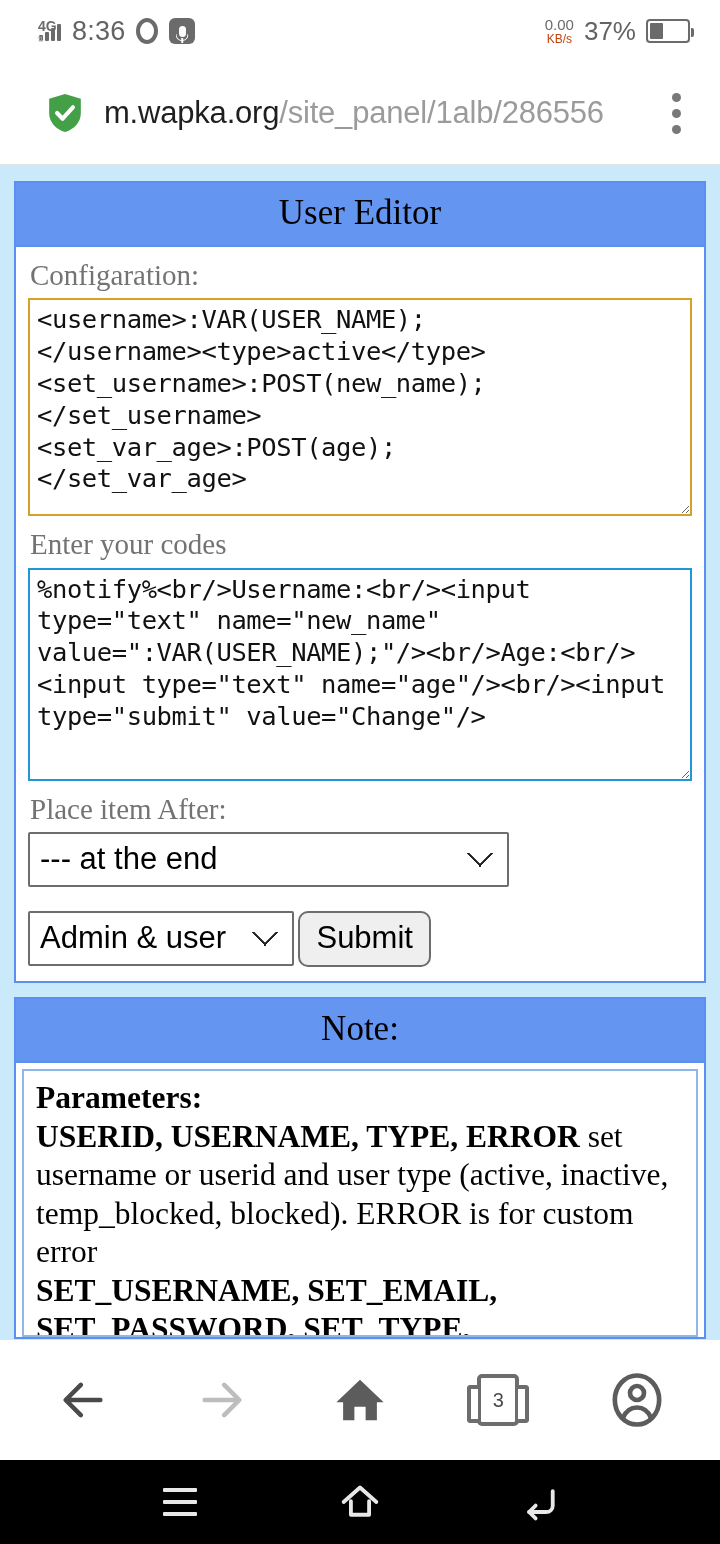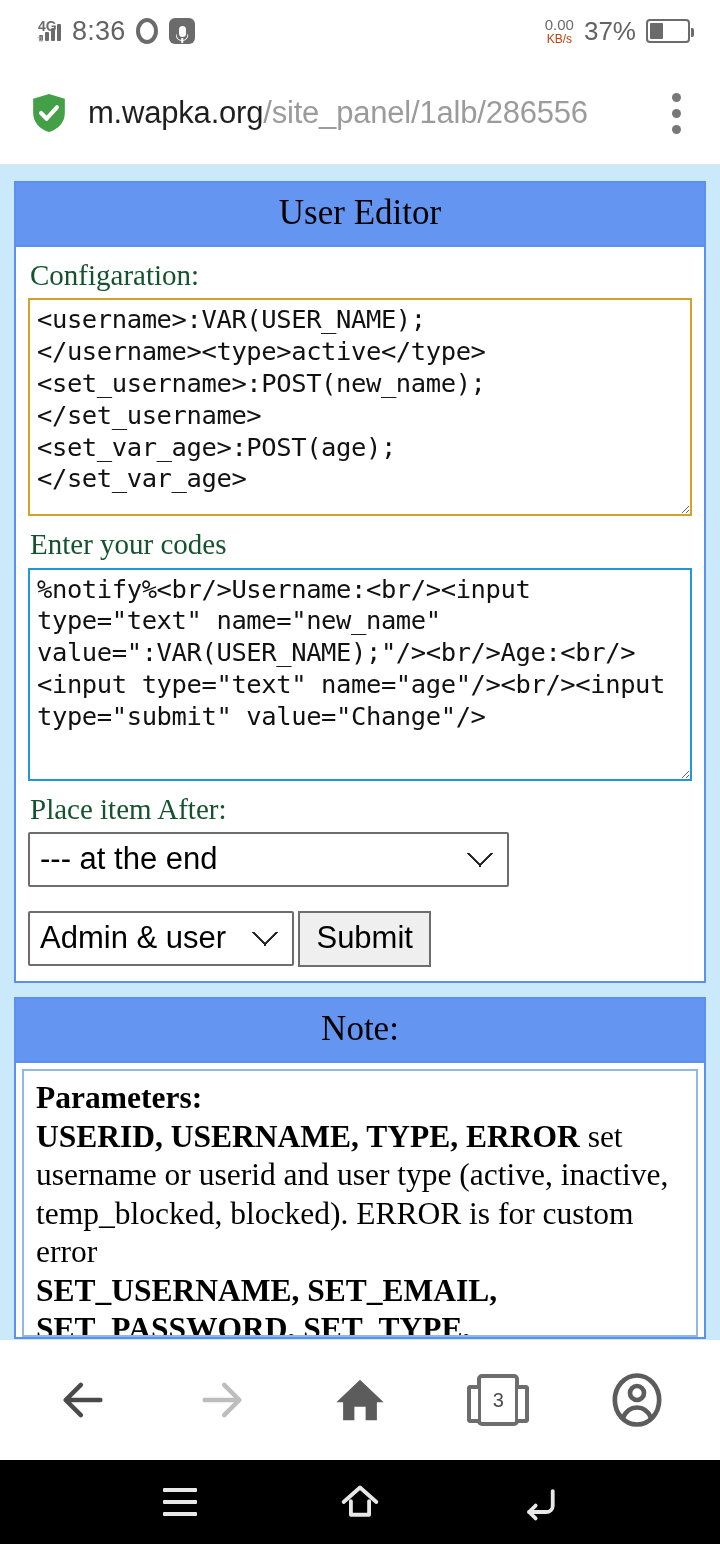--- a/index.html
+++ b/index.html
@@ -80,21 +80,21 @@
     width: 3.5px; height: 9px; background: #6b6b6b; border-radius: 0 2px 2px 0;
   }
   .batt-fill { height: 100%; background: #6b6b6b; border-radius: 1px; }
 
   
   .urlbar {
     height: 103px;
     background: #ffffff;
     display: flex;
     align-items: center;
-    padding: 0 26px 0 30px;
+    padding: 0 26px 0 46px;
     gap: 20px;
     border-bottom: 1px solid #e4e4e4;
   }
   .shield { width: 38px; height: 42px; flex: 0 0 auto; }
   .url-text {
     flex: 1 1 auto;
     font-size: 31px;
     white-space: nowrap;
     overflow: hidden;
     letter-spacing: -0.2px;
@@ -127,21 +127,21 @@
     text-align: center;
     padding: 10px 0 12px 0;
     border-bottom: 2px solid #5b8ff0;
   }
 
   .panel-body { padding: 10px 12px 14px 12px; }
 
   .field-label {
     font-family: "Liberation Serif", serif;
     font-size: 29px;
-    color: #14532d;
+    color: #737373;
     margin: 2px 0 6px 2px;
     line-height: 1.15;
   }
 
   textarea.code {
     display: block;
     width: 664px;
     font-family: "DejaVu Sans Mono", monospace;
     font-size: 25.5px;
     line-height: 31.8px;
@@ -177,21 +177,21 @@
   }
   select.sel-wide { width: 481px; }
   select.sel-narrow { width: 266px; }
 
   button.submit {
     font-family: "Liberation Sans", sans-serif;
     font-size: 31px;
     color: #000;
     background: #efefef;
     border: 2px solid #6d6d6d;
-    border-radius: 0;
+    border-radius: 10px;
     padding: 7px 16px 9px 16px;
     margin-top: 14px;
     cursor: pointer;
   }
 
   
   .note-inner {
     border: 2px solid #8fb7e8;
     margin: 6px 6px 0 6px;
     padding: 8px 10px 0 12px;

